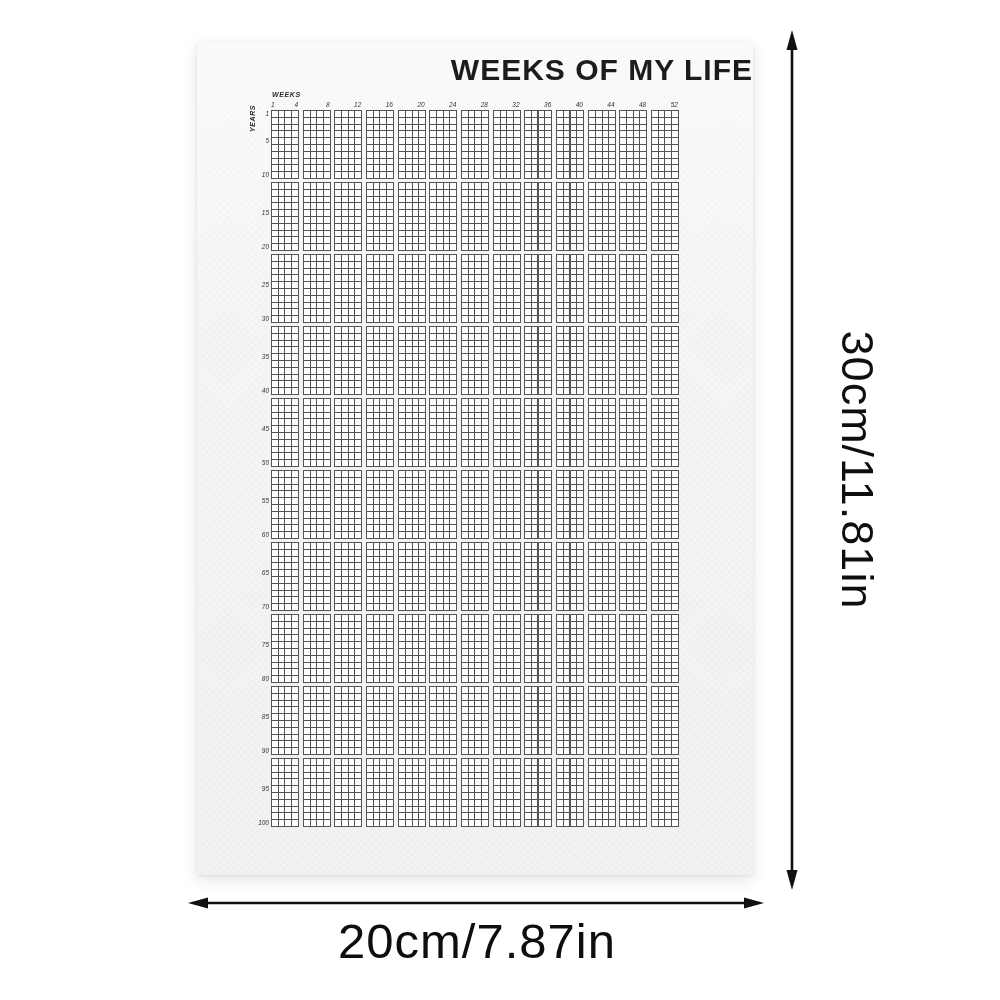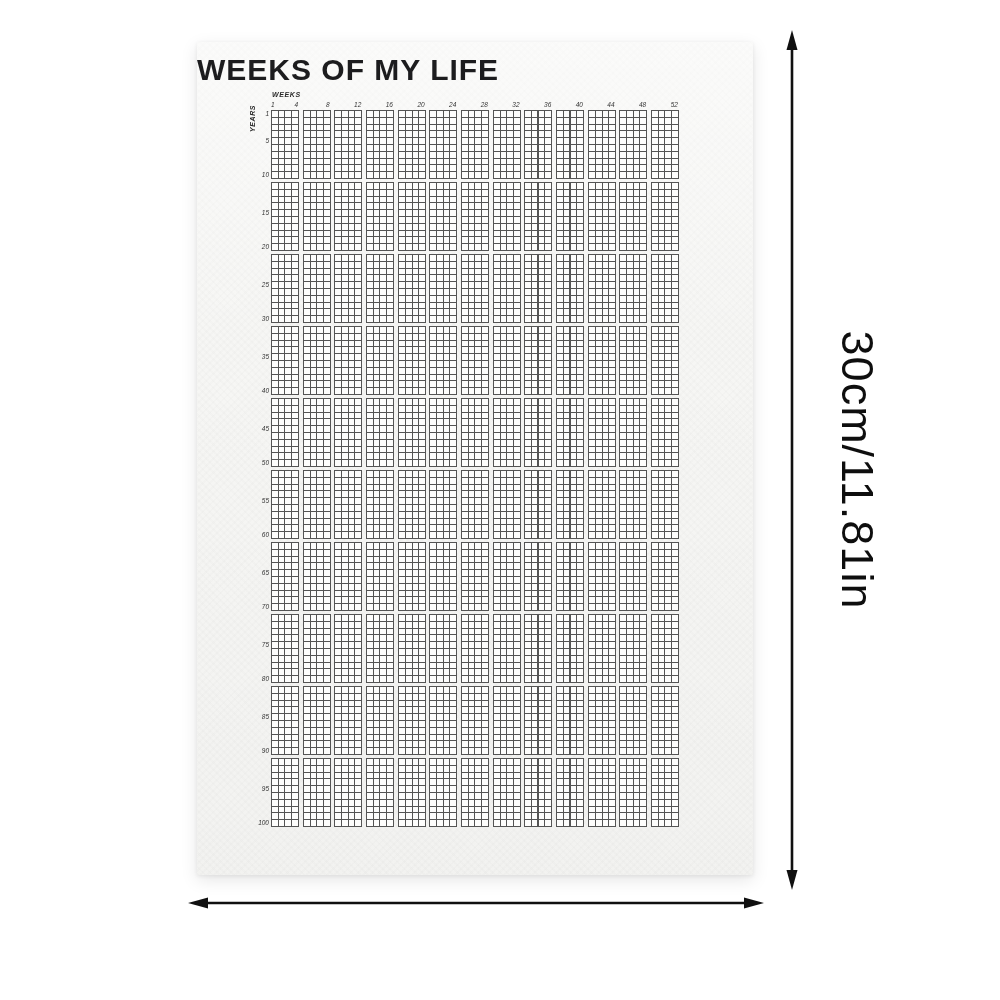--- a/index.html
+++ b/index.html
@@ -16,21 +16,21 @@
     position:absolute;left:197px;top:42px;width:556px;height:833px;
     background-color:var(--paper,#f6f6f4);
     background-image:
       linear-gradient(180deg, rgba(255,255,255,.55) 0%, rgba(255,255,255,0) 35%, rgba(0,0,0,.015) 100%),
       repeating-linear-gradient(45deg, rgba(0,0,0,.012) 0 2px, rgba(255,255,255,0) 2px 5px),
       repeating-linear-gradient(-45deg, rgba(0,0,0,.012) 0 2px, rgba(255,255,255,0) 2px 5px);
     box-shadow:0 5px 16px rgba(0,0,0,.10), 0 1px 4px rgba(0,0,0,.07);
   }
   .title{
     position:absolute;left:0;right:0;top:12px;margin:0;
-    text-align:left;
+    text-align:right;
     font-size:30px;line-height:32px;font-weight:bold;
     letter-spacing:1px;color:#1c1c1e;
   }
   .weeks-label{
     position:absolute;left:75px;top:49px;
     font-style:italic;font-weight:bold;font-size:7px;line-height:8px;
     letter-spacing:.6px;color:#2a2a2a;
   }
   .years-label{
     position:absolute;left:52px;top:90px;
@@ -302,14 +302,15 @@
     <line x1="8" y1="16" x2="8" y2="844"></line>
     <polygon points="8,860 2.5,840 13.5,840"></polygon>
   </svg>
   <div class="dim-v">30cm/11.81in</div>
 
   <svg class="arrow-h" viewBox="0 0 576 16" xmlns="http://www.w3.org/2000/svg">
     <polygon points="0,8 20,2.5 20,13.5"></polygon>
     <line x1="16" y1="8" x2="560" y2="8"></line>
     <polygon points="576,8 556,2.5 556,13.5"></polygon>
   </svg>
+  <div class="dim-h">20cm/7.87in</div>
 
 </div>
 
 </body></html>

